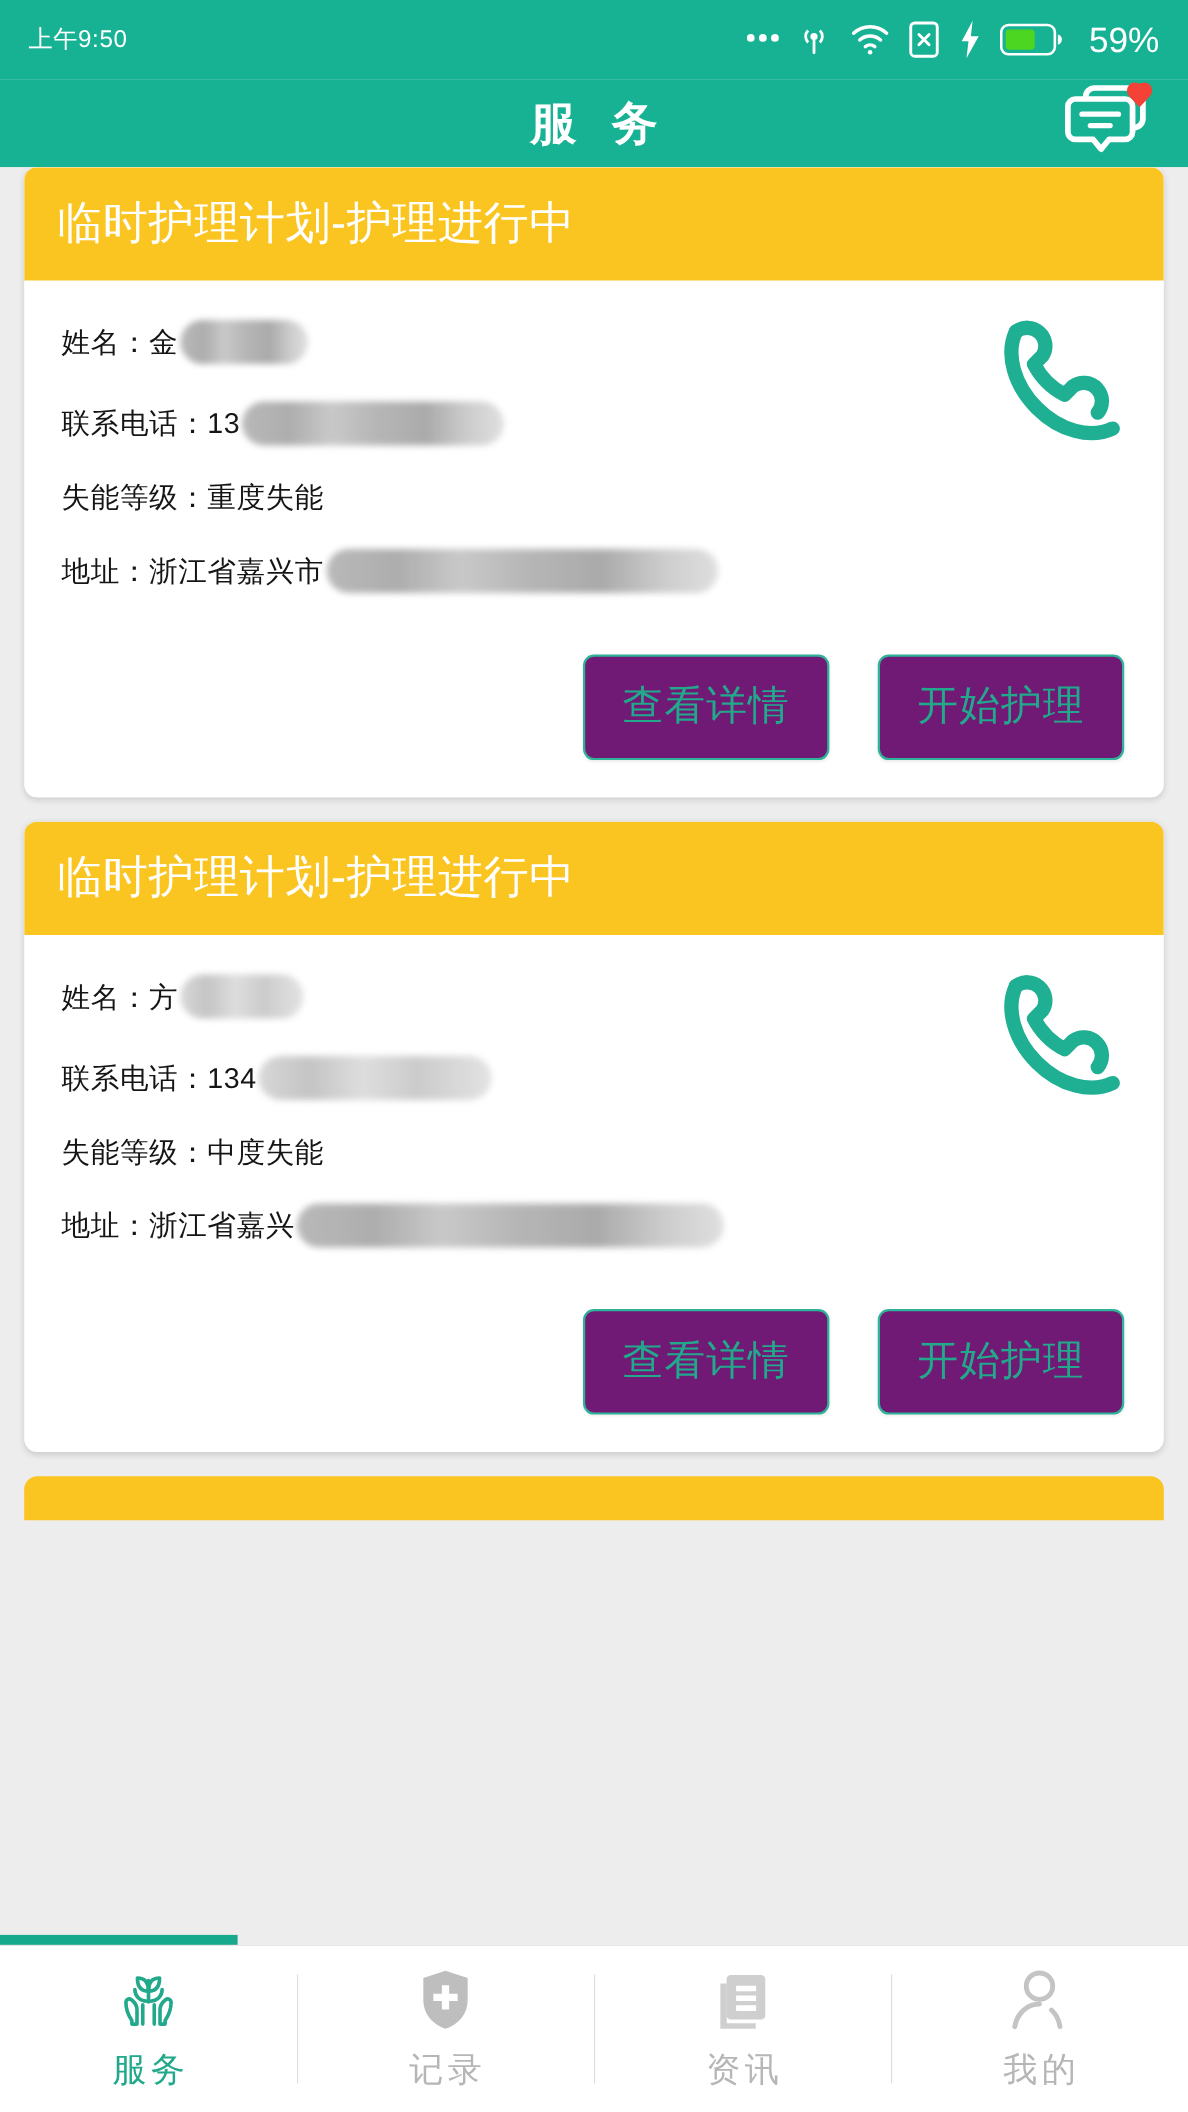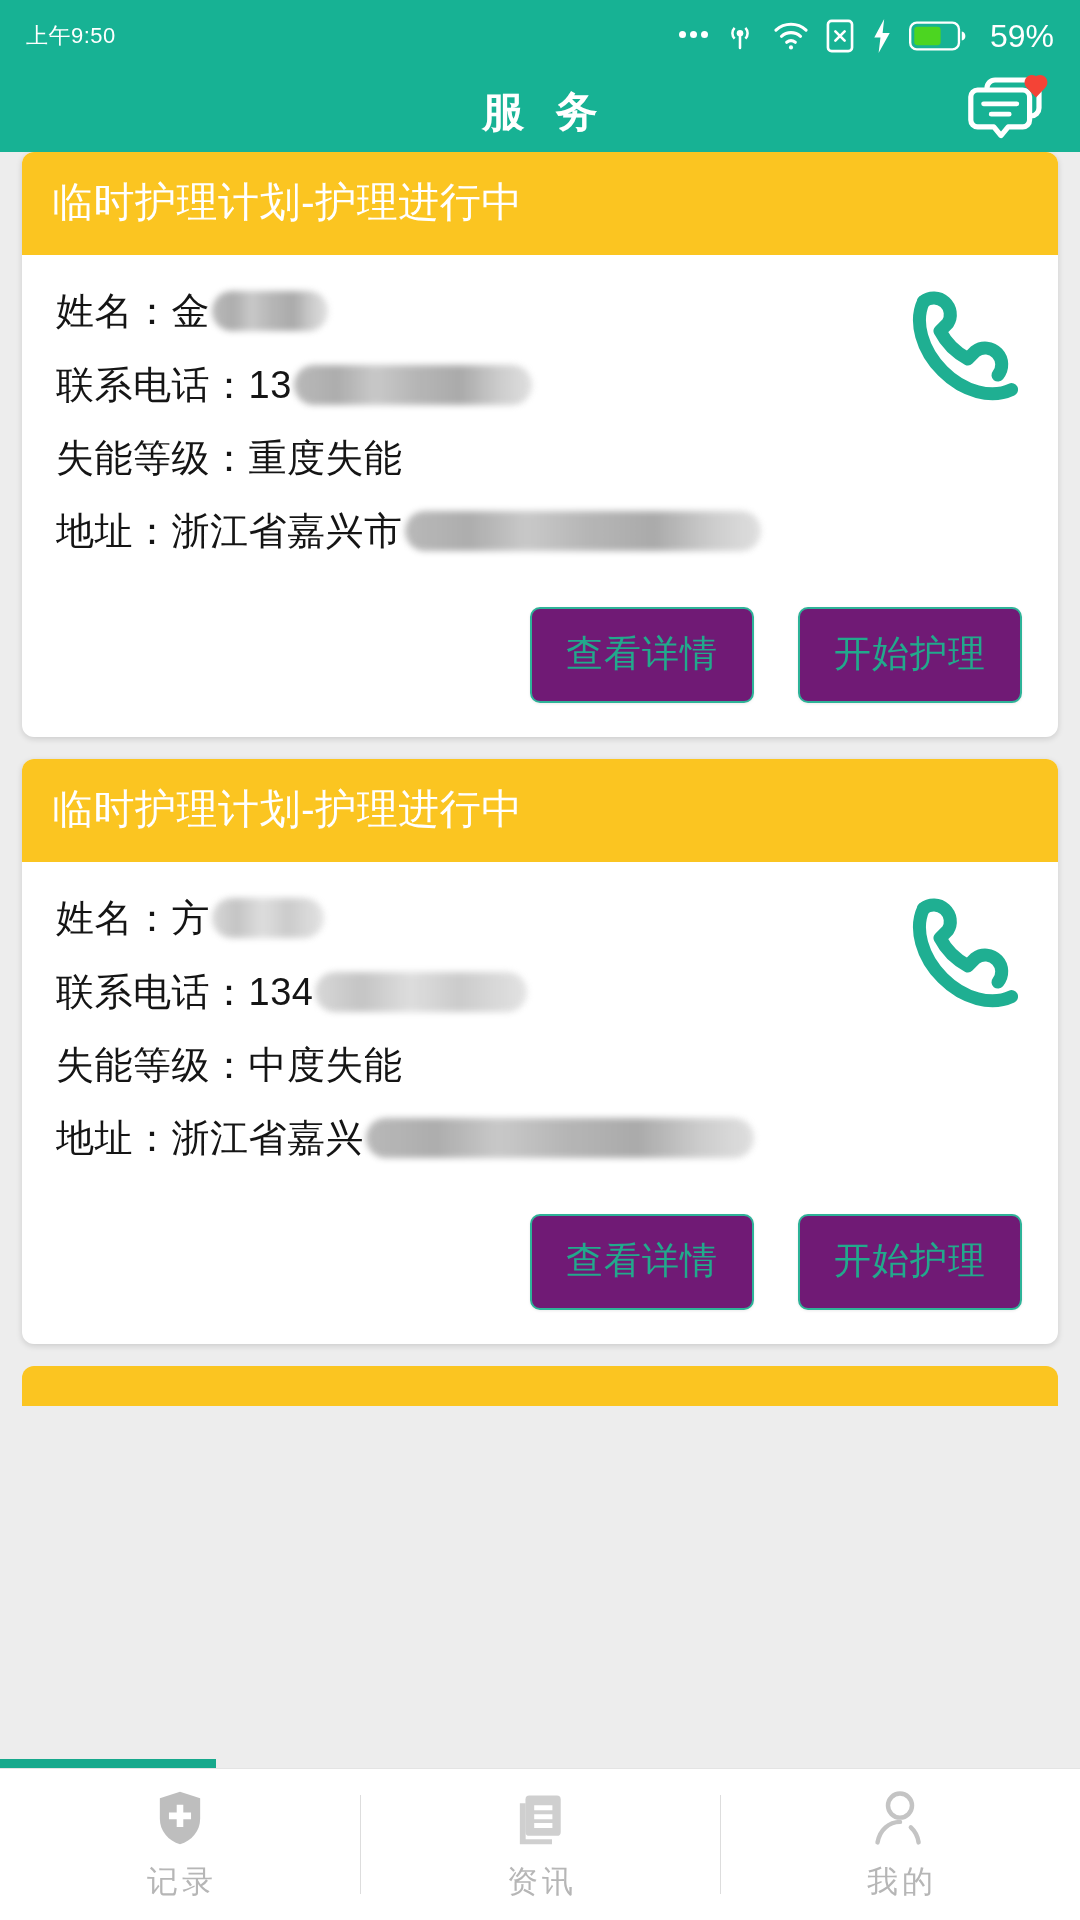--- a/index.html
+++ b/index.html
@@ -68,21 +68,21 @@
     color:#ffffff;
     font-size:41px;
     line-height:1.1;
     letter-spacing:.5px;
   }
   .card-body{
     padding:36px 34px 0 34px;
     position:relative;
   }
   .row{
-    font-size:38px;
+    font-size:26px;
     color:#151515;
     line-height:1.0;
     margin-bottom:34px;
     display:flex;
     align-items:center;
     white-space:nowrap;
   }
   .row .label{ letter-spacing:.5px; }
   .row .value{ letter-spacing:.5px; }
   
@@ -316,20 +316,35 @@
     </div>
   </div>
 
   <div class="card-peek"></div>
 </div>
 
 <div class="scroll-indicator"></div>
 
 <div class="tabbar">
 
+  <div class="tab active">
+    <span class="tab-ico">
+      <svg width="62" height="62" viewBox="0 0 32 32" fill="none" stroke="#22A98C" stroke-width="1.7" stroke-linecap="round" stroke-linejoin="round">
+        <path d="M16 17V7"></path>
+        <path d="M16 12c-3.2 0-5.2-2-5.2-6.2 3.4 0 5.2 2 5.2 6.2z"></path>
+        <path d="M16 12c3.2 0 5.2-2 5.2-6.2-3.4 0-5.2 2-5.2 6.2z"></path>
+        <path d="M9.6 11.2c0 3.2 2.4 5.2 5.2 5.4"></path>
+        <path d="M22.4 11.2c0 3.2-2.4 5.2-5.2 5.4"></path>
+        <path d="M10.6 27.4v-6.6c0-2.4-1-3.6-2.6-4.8-1.2-.9-2.6-.2-2.6 1.3 0 3.2 1.4 6.4 2.8 8.4v1.7z"></path>
+        <path d="M21.4 27.4v-6.6c0-2.4 1-3.6 2.6-4.8 1.2-.9 2.6-.2 2.6 1.3 0 3.2-1.4 6.4-2.8 8.4v1.7z"></path>
+        <path d="M13.3 27.4v-9M18.7 27.4v-9"></path>
+      </svg>
+    </span>
+    <span class="tab-label">服务</span>
+  </div>
 
   <div class="tab">
     <span class="tab-ico">
       <svg width="62" height="62" viewBox="0 0 32 32">
         <path d="M16 2.4l10.4 3.4v10.4c0 6.6-4.4 11.4-10.4 13.4-6-2-10.4-6.8-10.4-13.4V5.8L16 2.4z" fill="#BEBEBE"></path>
         <path d="M14.3 9.2h3.4v4h4v3.4h-4v4h-3.4v-4h-4v-3.4h4v-4z" fill="#ffffff"></path>
       </svg>
     </span>
     <span class="tab-label">记录</span>
   </div>

